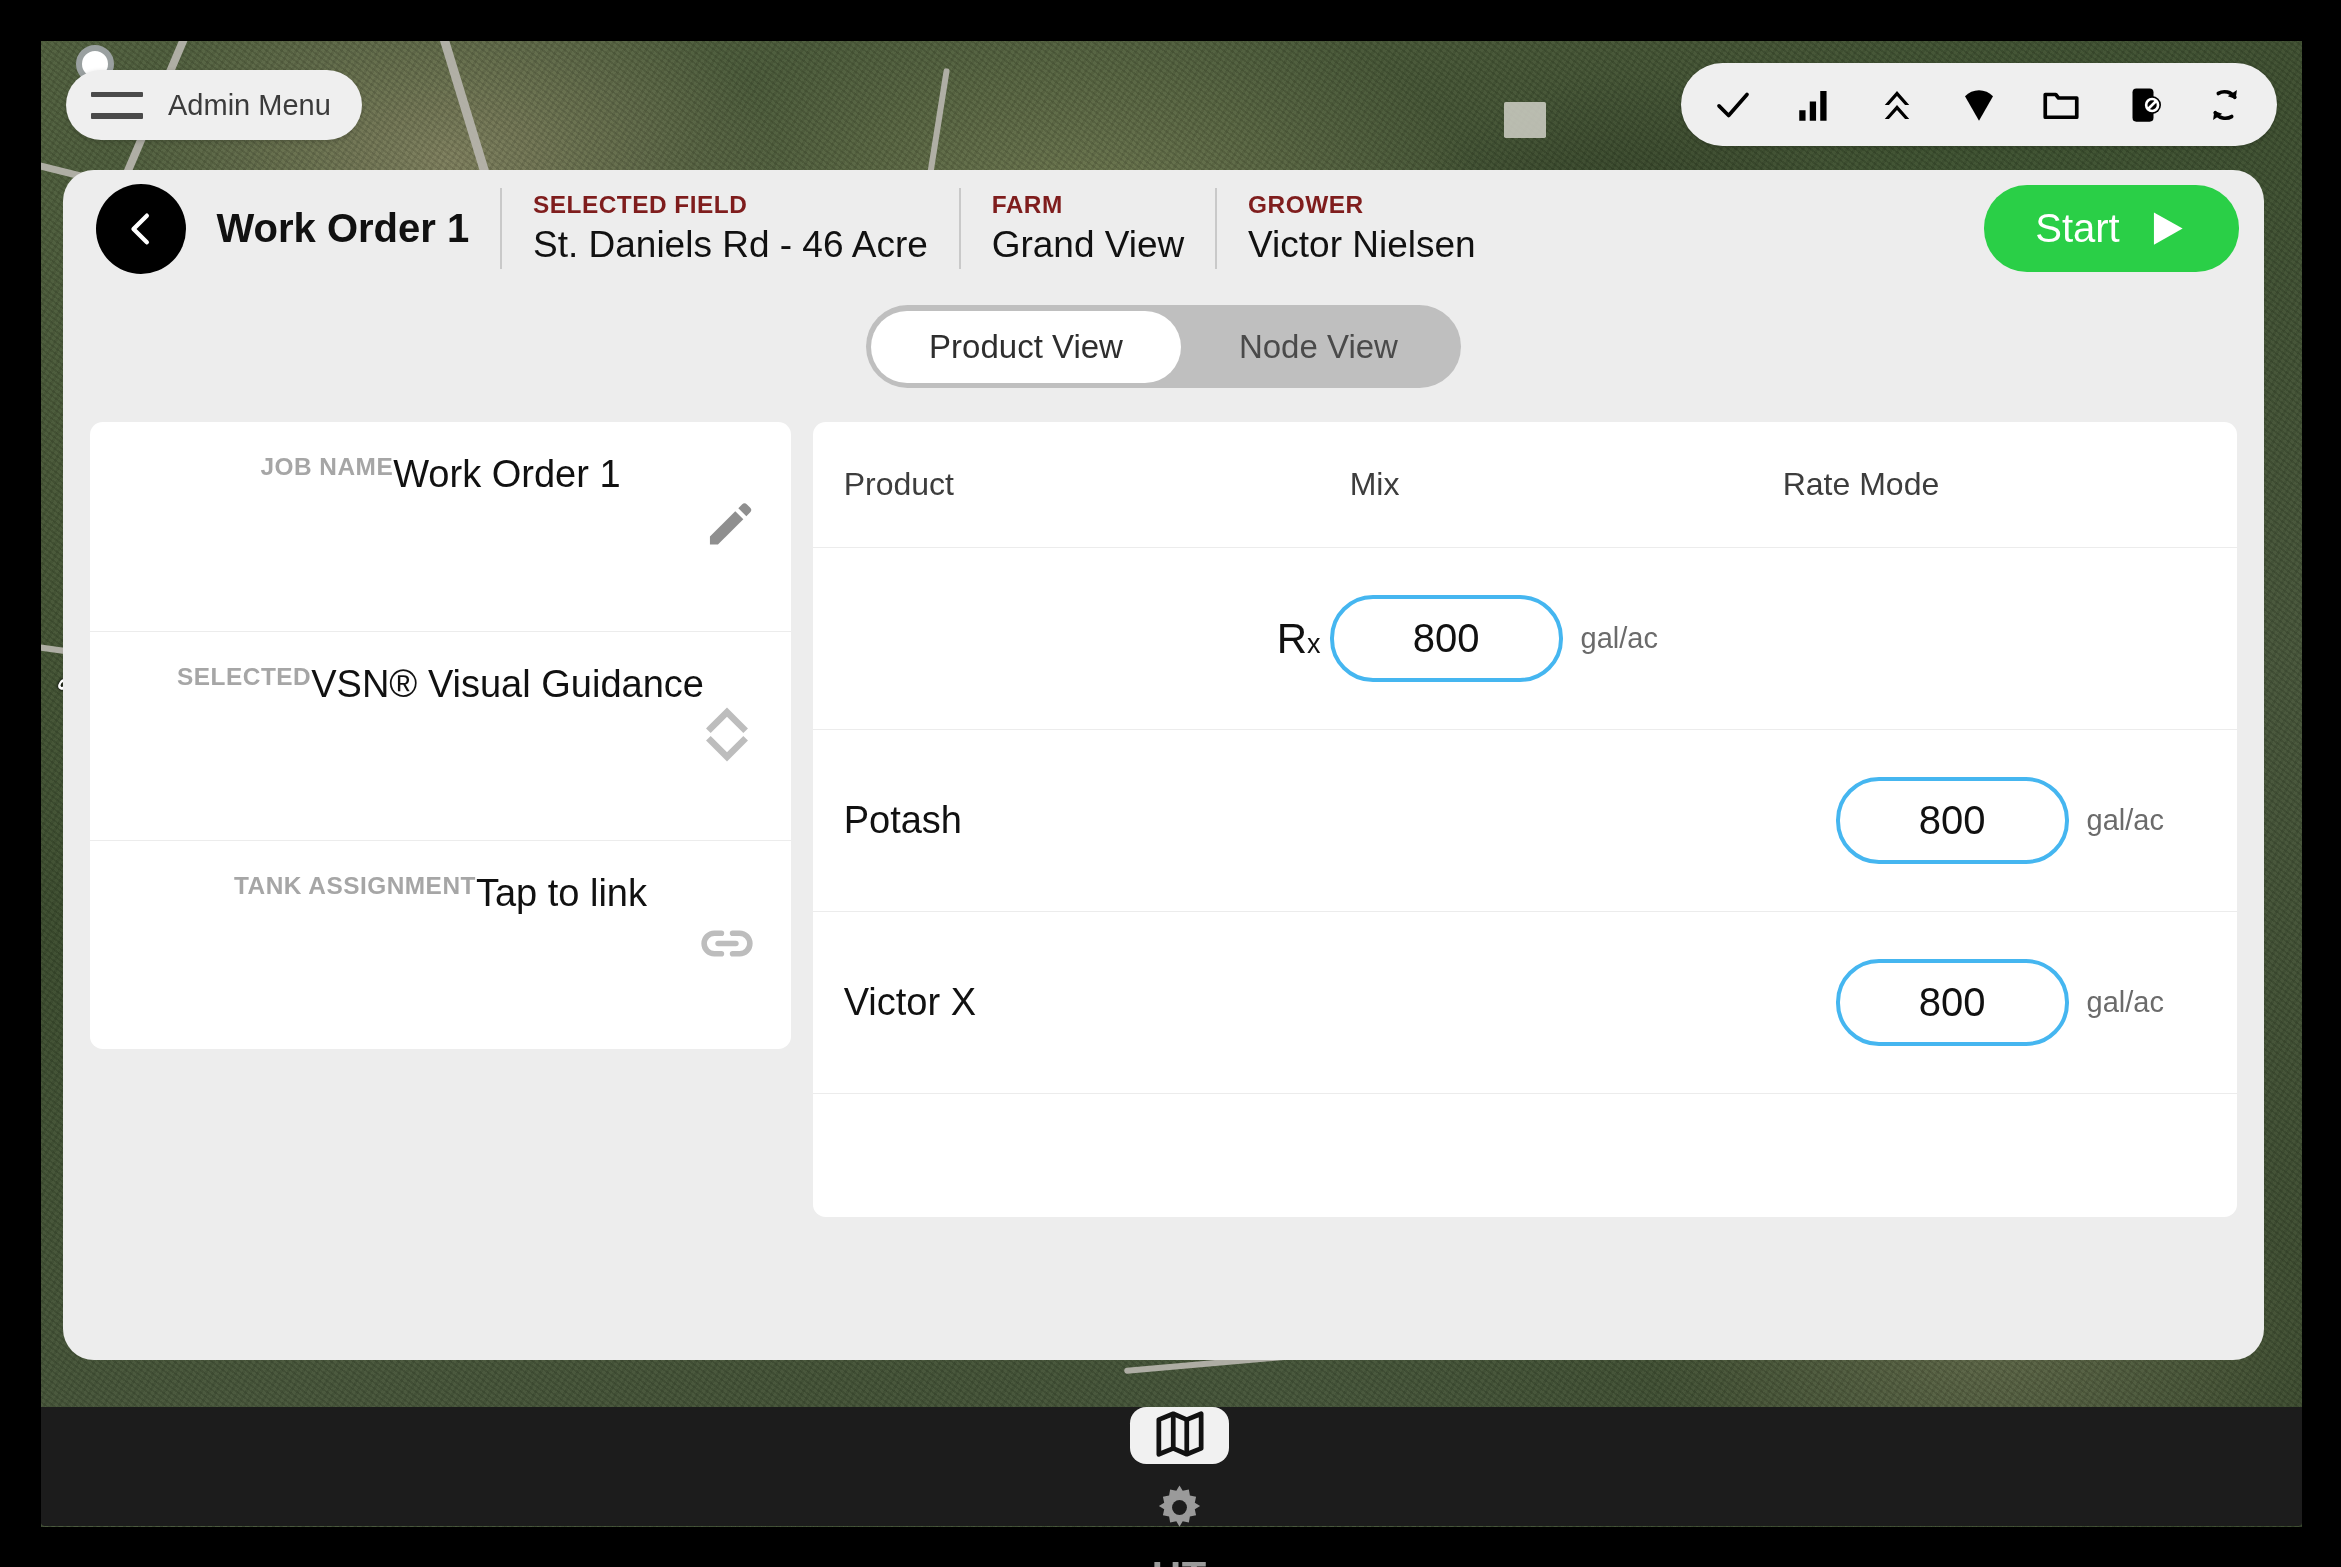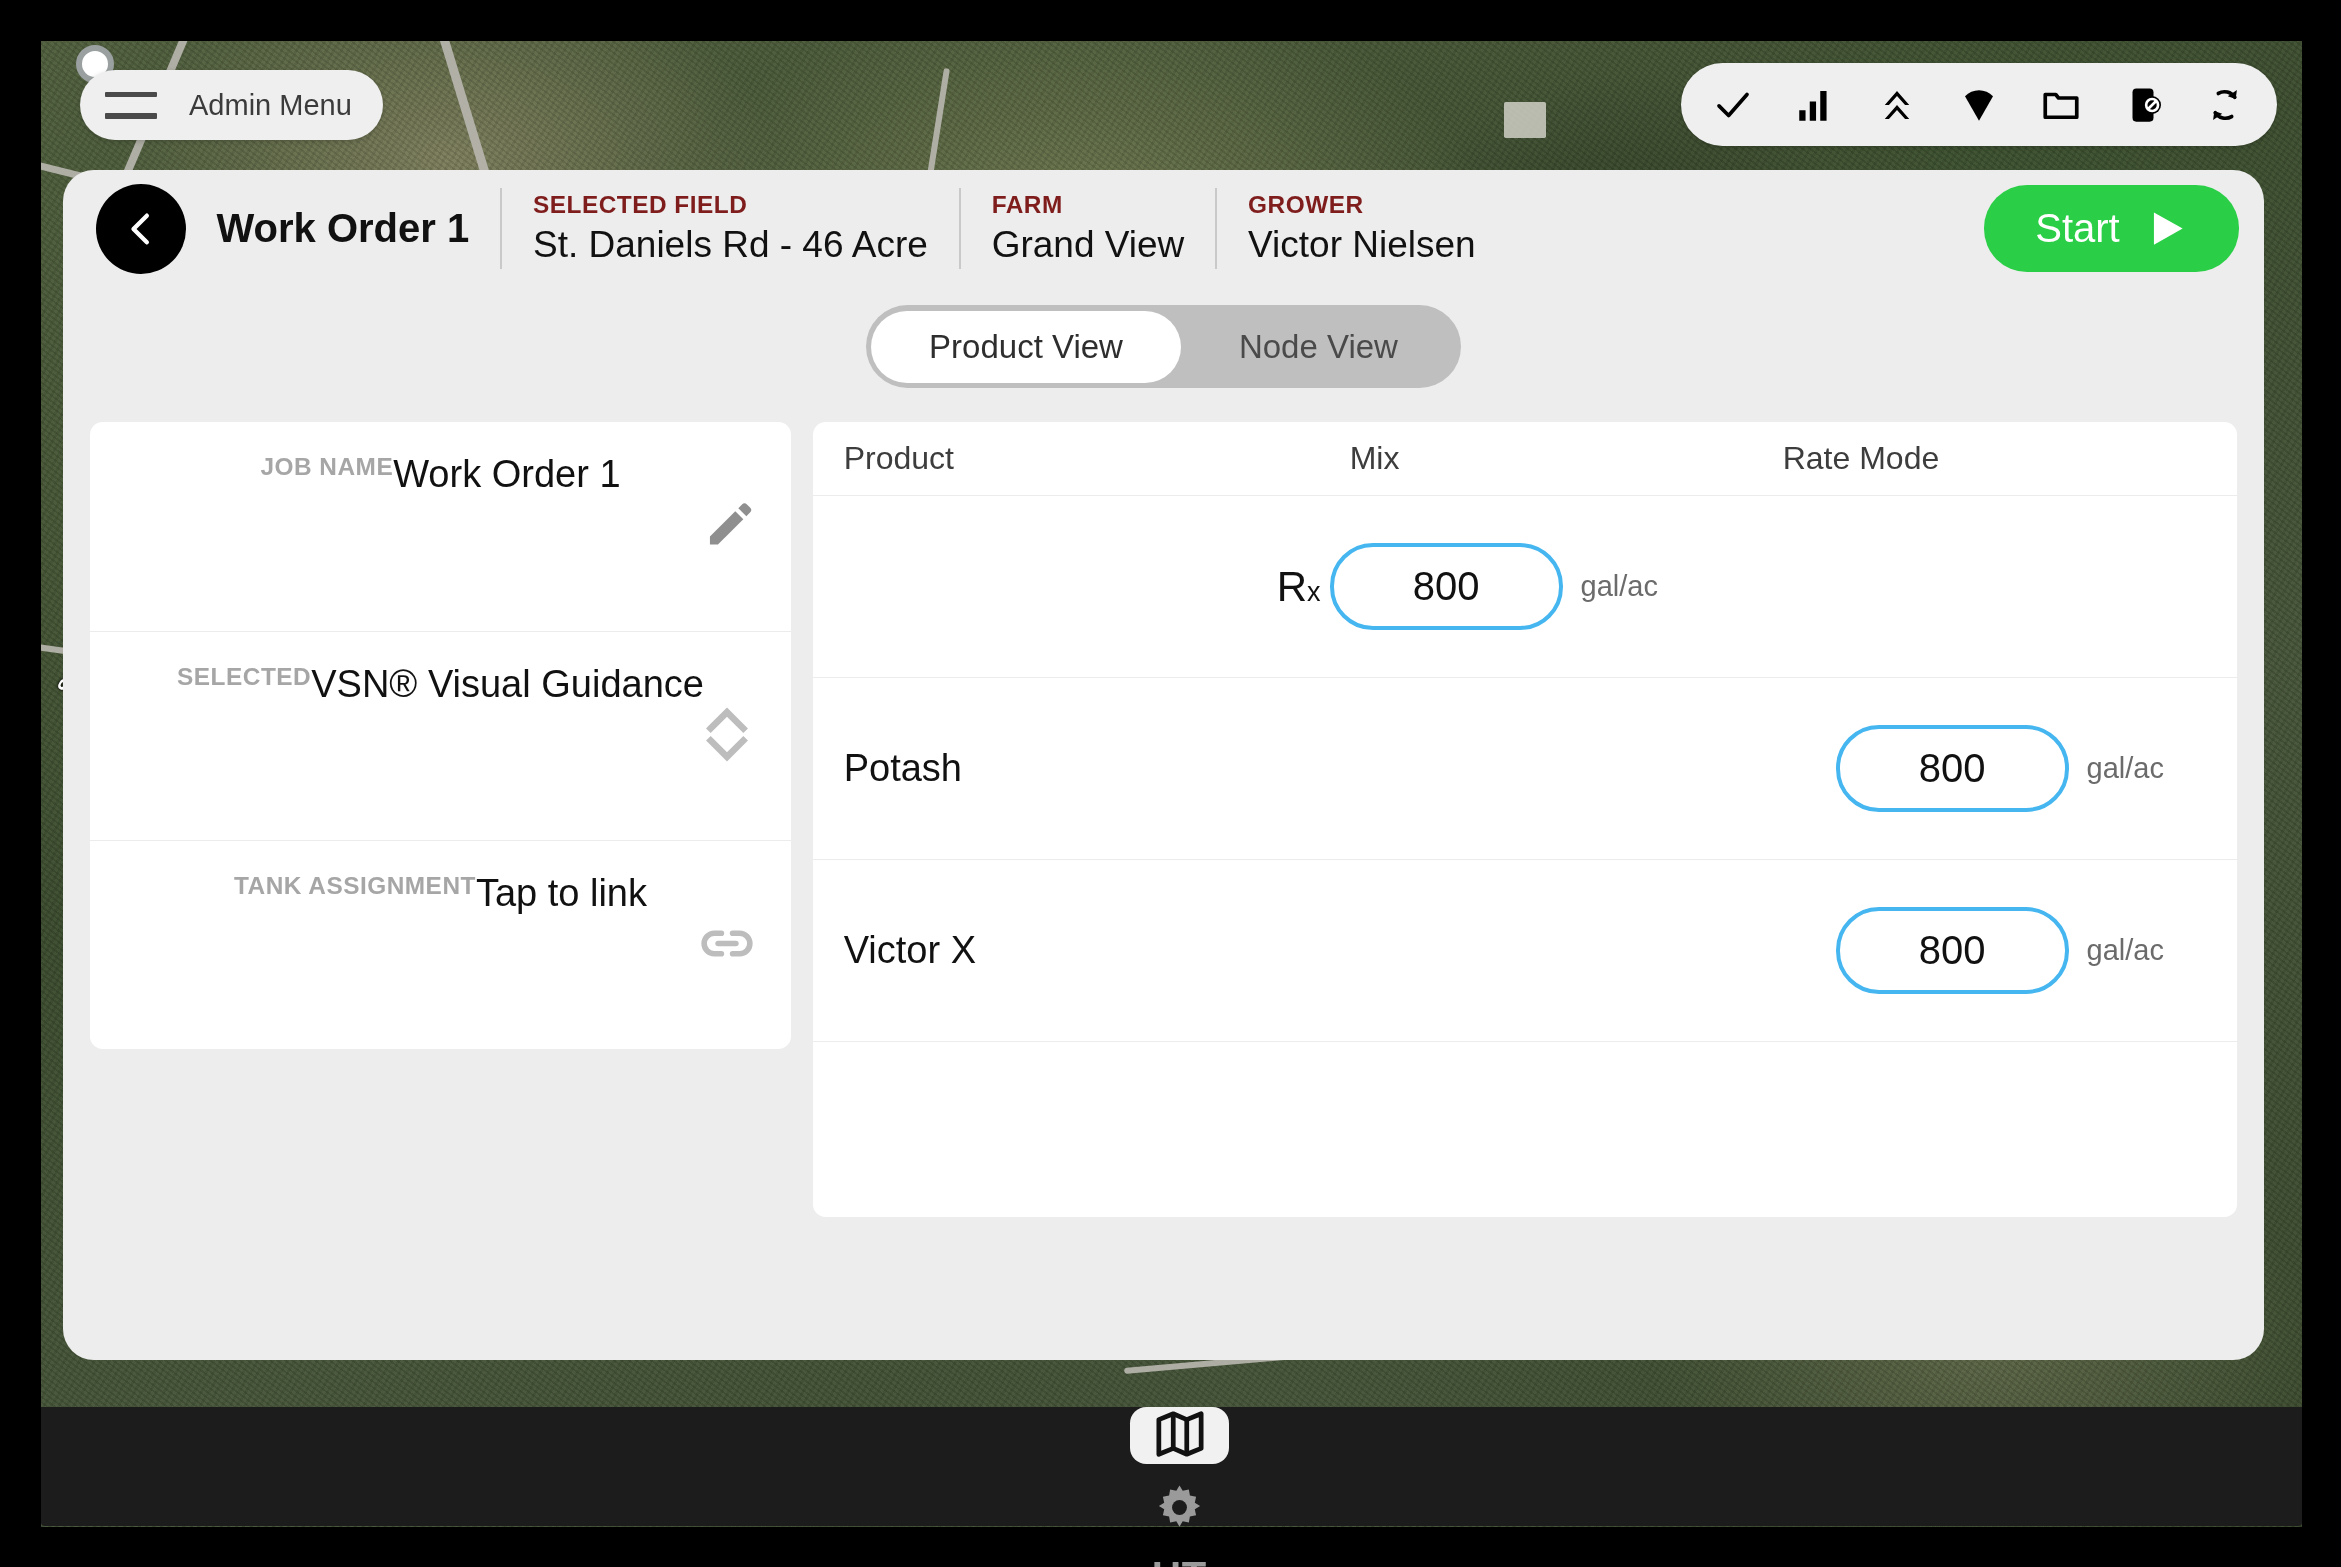--- a/index.html
+++ b/index.html
@@ -65,25 +65,25 @@
     font-size: 20px;
     font-weight: bold;
     text-shadow: 0 0 3.6px rgba(0,0,0,.85), 0 0 1.8px rgba(0,0,0,.9);
     white-space: nowrap;
   }
   .map-label.l1 { left: -9px; top: 585px; transform: rotate(-58deg); }
   .map-label.l2 { left: 556px; top: 1266px; transform: rotate(-62deg); }
 
   
   #admin-menu {
-    position: absolute; left: 80px; top: 70px;
+    position: absolute; left: 66px; top: 70px;
     height: 70px; padding: 0 31px 0 25px;
     background: #efefef;
     border-radius: 36px;
-    display: flex; align-items: center; gap: 32px;
+    display: flex; align-items: center; gap: 25px;
     box-shadow: 0 1.8px 5.4px rgba(0,0,0,.18);
     z-index: 6;
   }
   .hamburger { width: 52px; height: 27px; display:flex; flex-direction:column; justify-content:space-between; }
   .hamburger span { display:block; height: 5.4px; background: #4a4a4a; border-radius: 0.9px; }
   #admin-menu .label { font-size: 29px; color: #3b3b3b; }
 
   .gps-dot {
     position: absolute; left: 76px; top: 45px;
     width: 38px; height: 38px; border-radius: 50%;
@@ -179,21 +179,21 @@
   .row-icon { position: absolute; right: 36px; top: 50%; transform: translateY(-50%); }
 
   
   #product-card {
     flex: 1 1 auto;
     background: #fff; border-radius: 12.6px;
     min-height: 795px;
   }
   .tbl-head {
     display: flex; align-items: center;
-    height: 74px;
+    height: 126px;
     border-bottom: 1.8px solid #ececec;
     padding: 0 31px;
   }
   .col-product { flex: 0 0 506px; }
   .col-mix     { flex: 0 0 433px; }
   .col-rate    { flex: 1 1 auto; }
   .tbl-head .h { font-size: 32px; color: #3d3d3d; }
   .tbl-row {
     display: flex; align-items: center;
     height: 182px;

